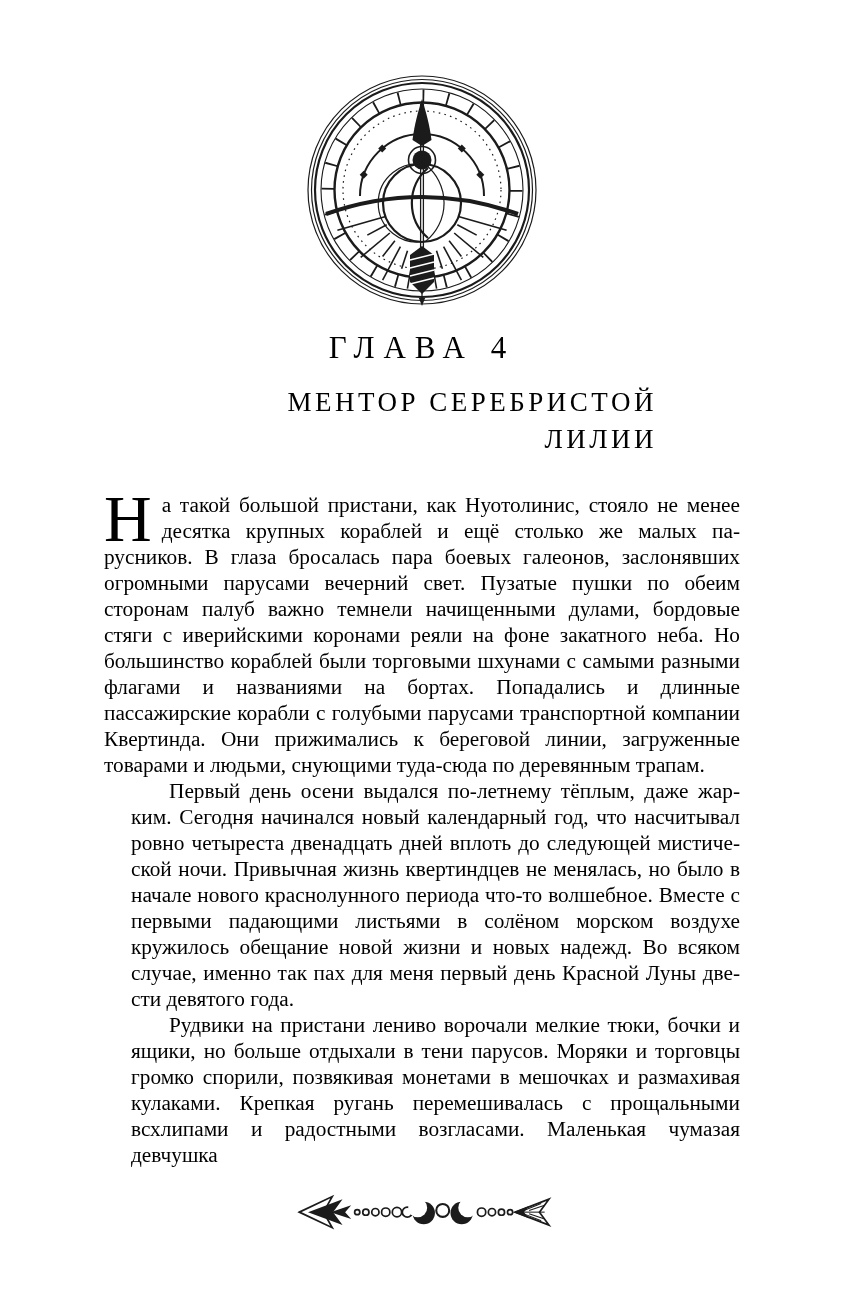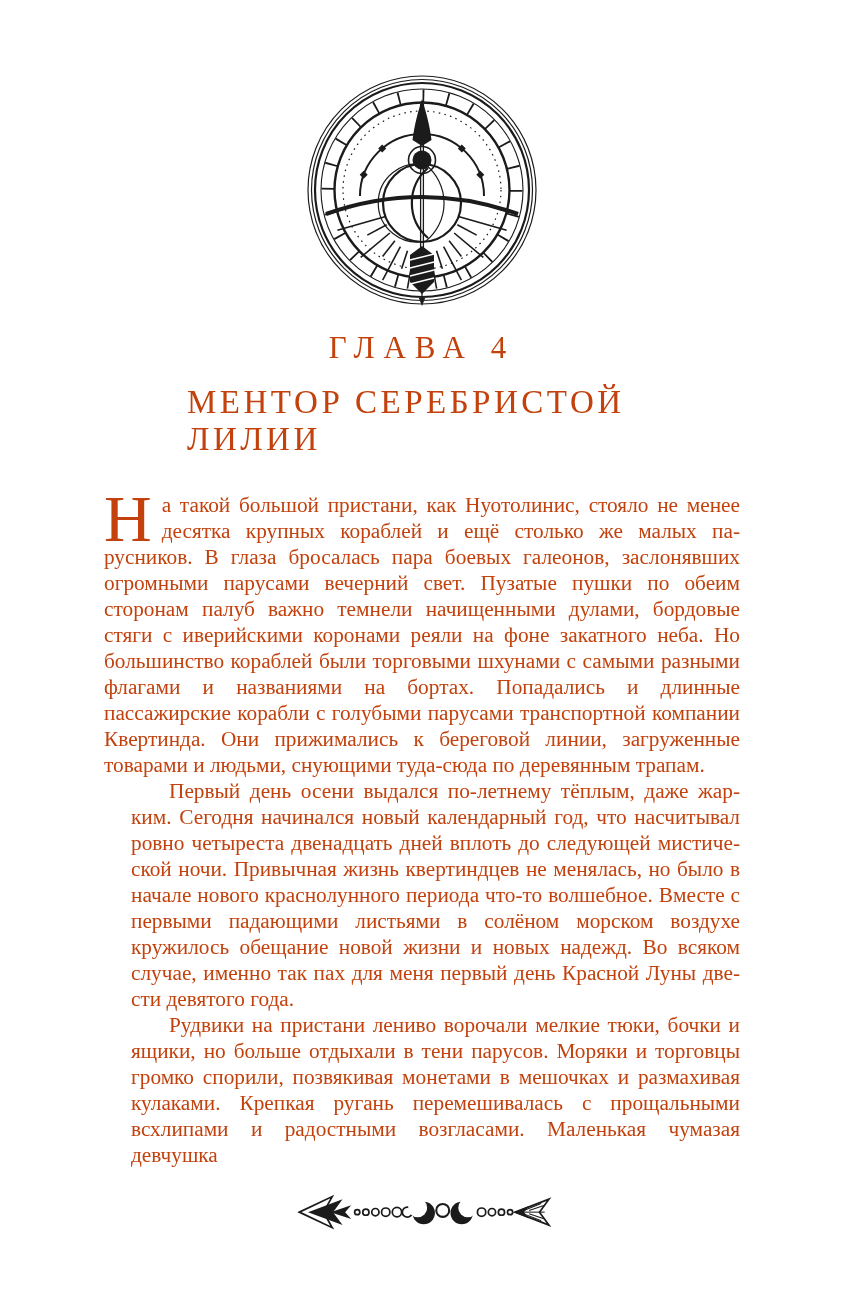--- a/index.html
+++ b/index.html
@@ -1,21 +1,21 @@
 <!DOCTYPE html>
 <html><head>
 <meta charset="utf-8">
 <style>
   html,body{margin:0;padding:0;background:#e9e9e9;}
   .page{
     position:relative;
     width:844px;height:1311px;
     margin:0 auto;
     background:#ffffff;
-    color:#c2410c;
+    color:#000000;
     font-family:"Liberation Serif", serif;
     overflow:hidden;
   }
   
   .emblem-wrap{
     width:232px;height:232px;
     margin:74px auto 0 auto;
   }
   .emblem-wrap svg{display:block;width:232px;height:232px;}
 
@@ -25,22 +25,22 @@
     text-align:center;
     font-size:31px;
     line-height:36px;
     letter-spacing:9px;
     text-transform:uppercase;
     font-weight:400;
   }
   .chapter-title{
     margin:18px auto 0 auto;
     max-width:470px;
-    text-align:left;
-    font-size:33px;
+    text-align:right;
+    font-size:27px;
     line-height:37px;
     letter-spacing:3.5px;
     text-transform:uppercase;
     font-weight:400;
   }
 
   
   .body-text{
     width:636px;
     margin:34px auto 0 auto;

